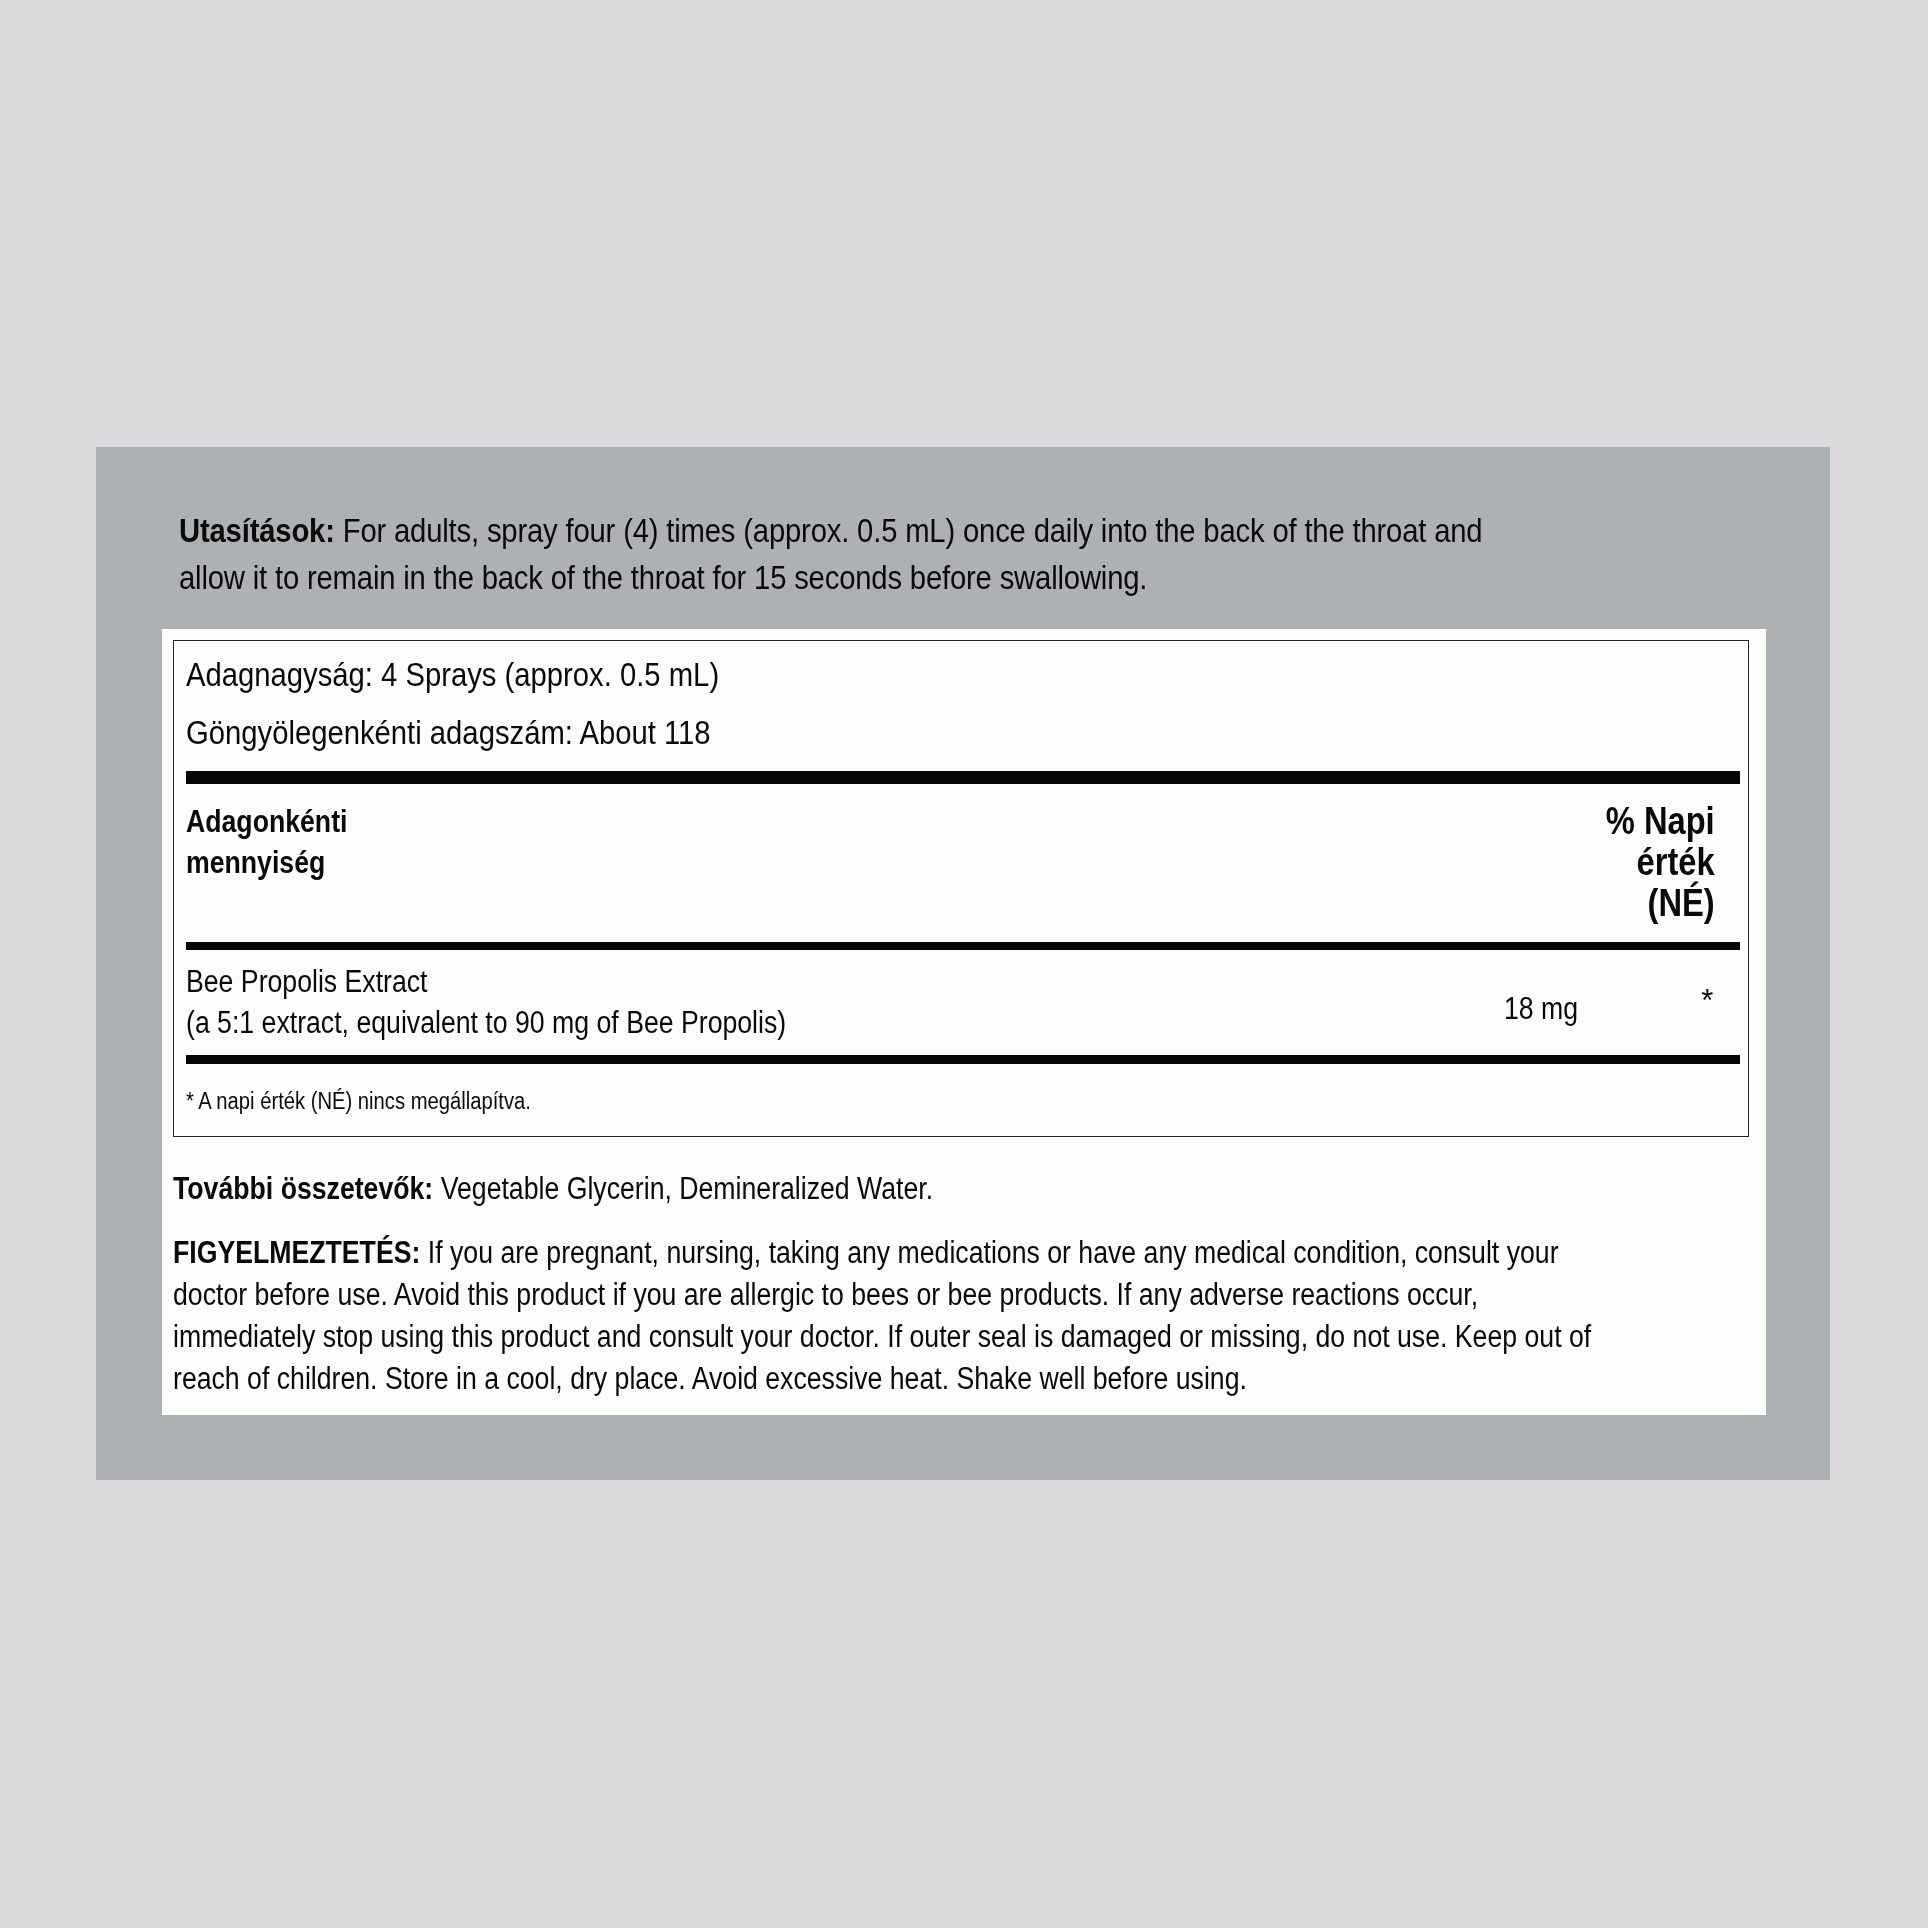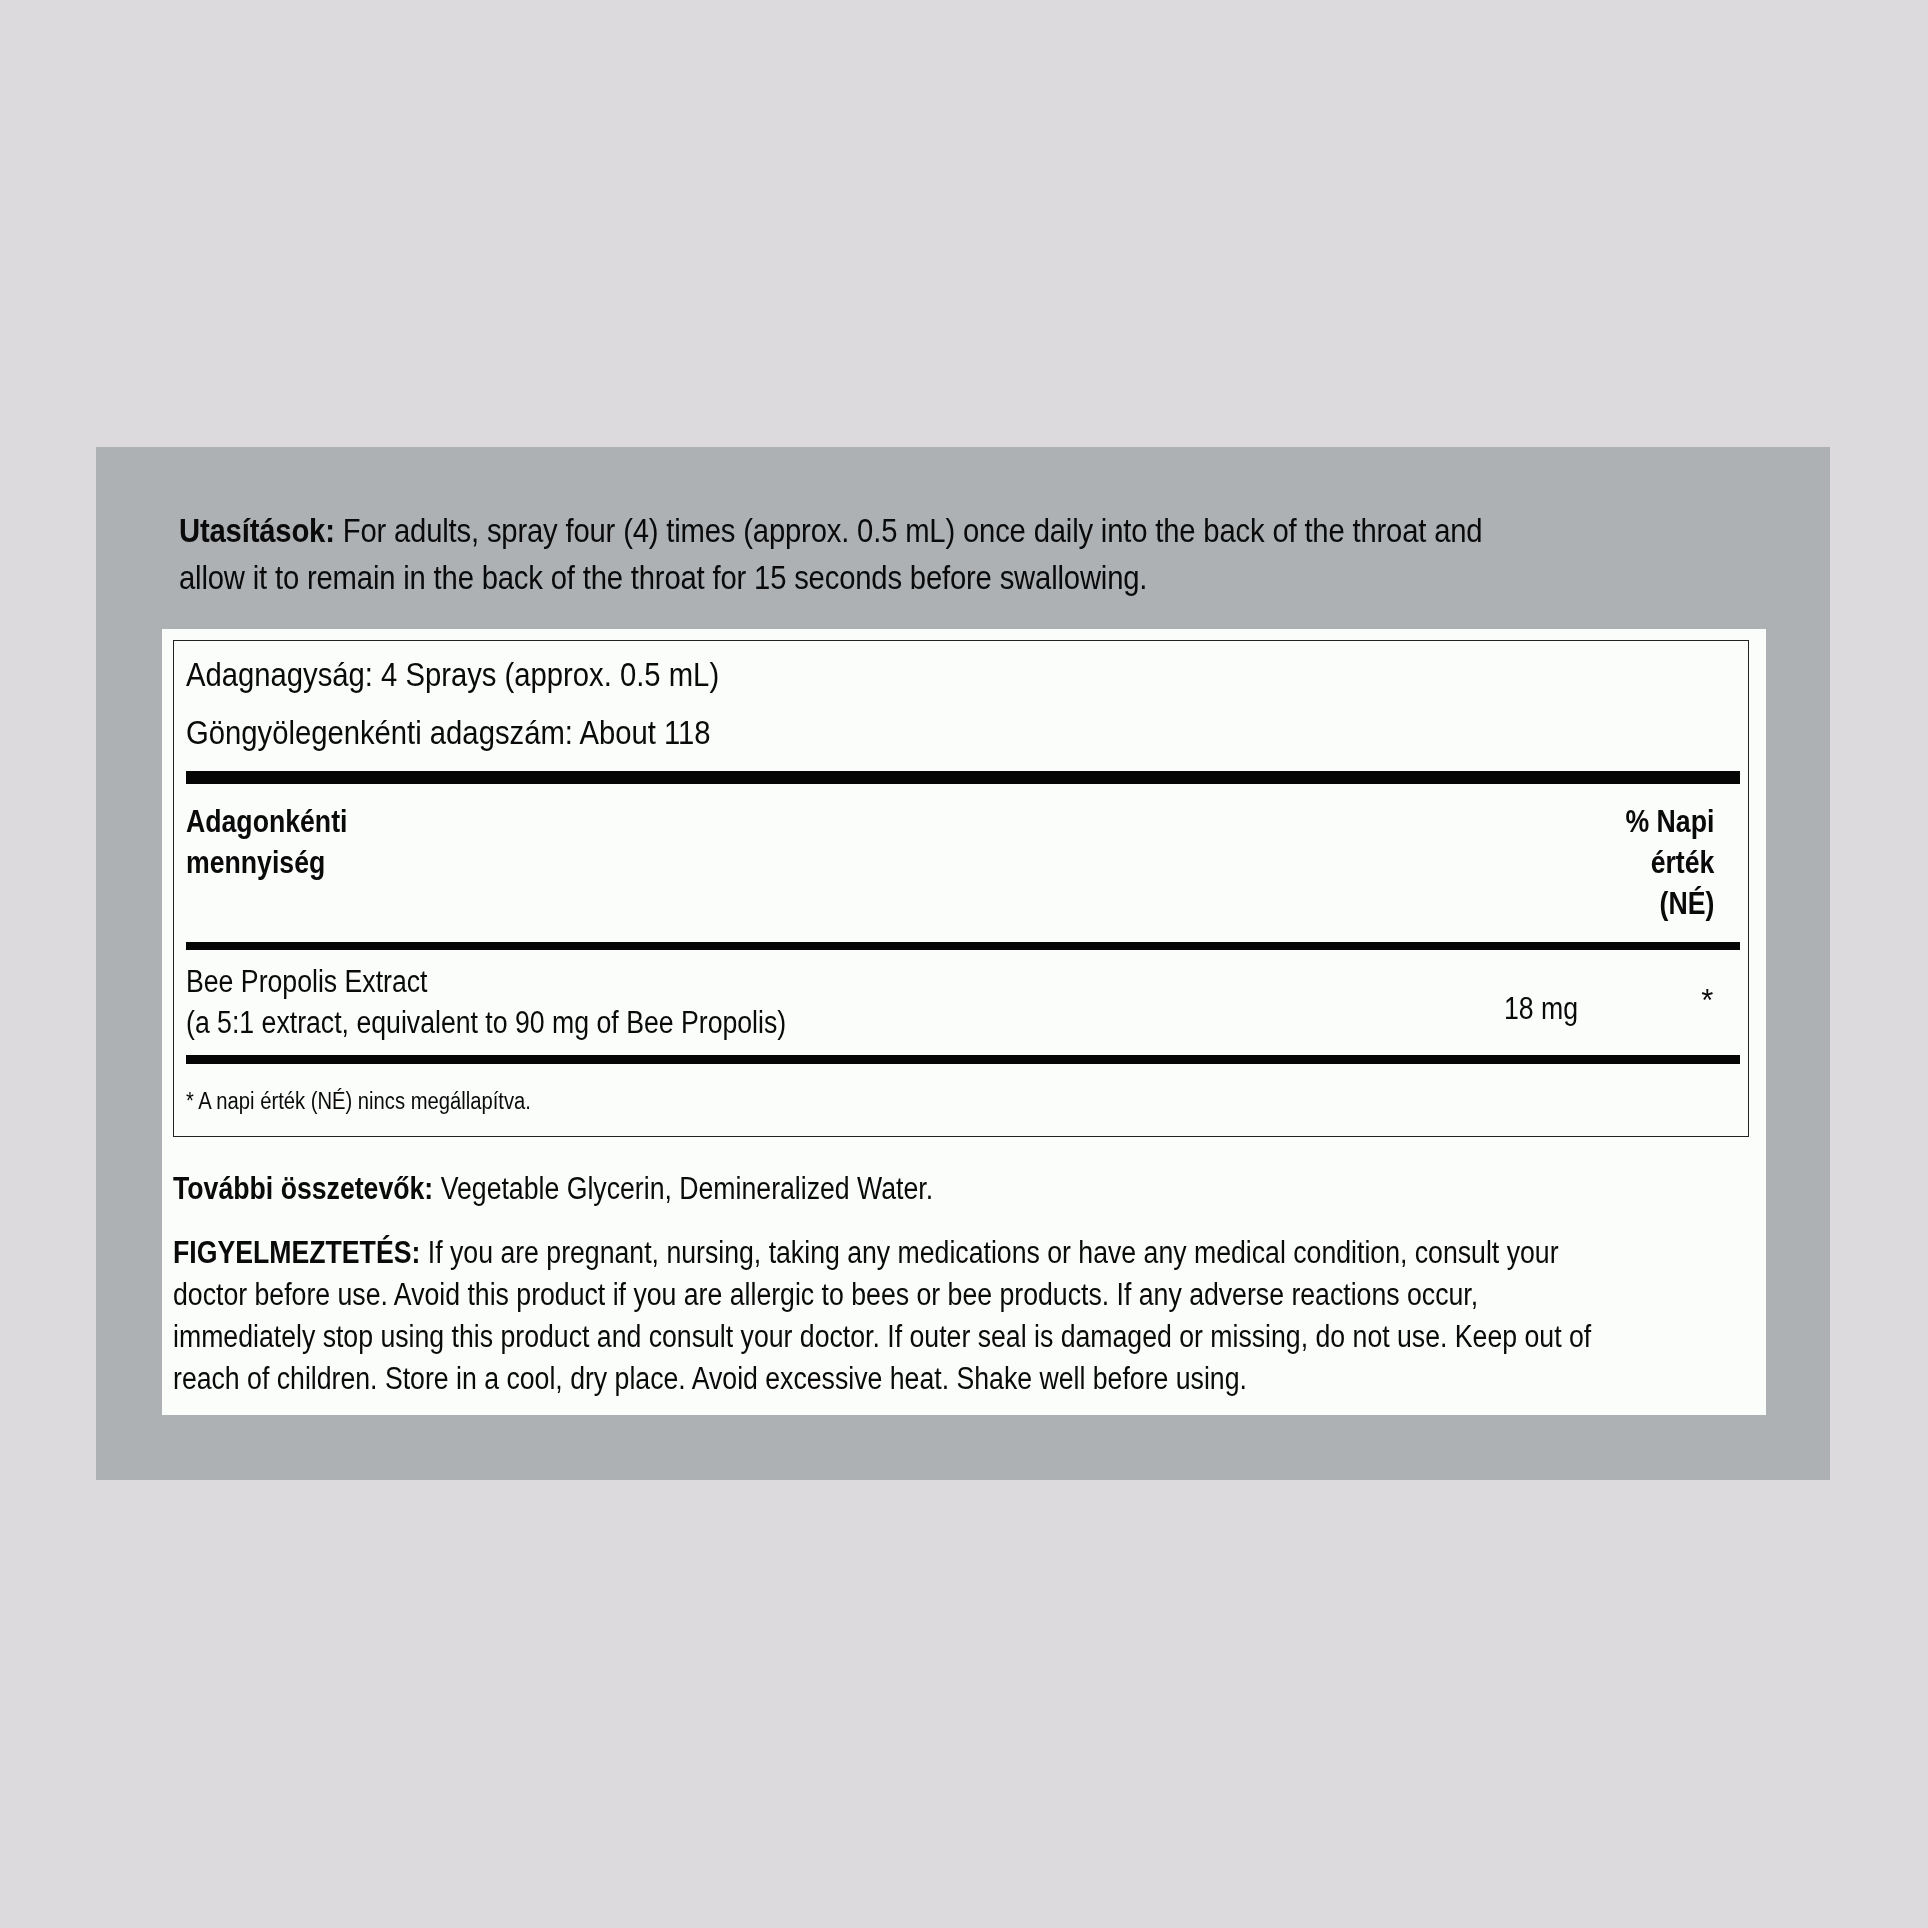--- a/index.html
+++ b/index.html
@@ -62,21 +62,21 @@
   }
   .r1 { top: 130px; height: 13px; }
   .r2 { top: 301px; height: 7.5px; }
   .r3 { top: 414px; height: 8.5px; }
   .hdr-left {
     position: absolute; left: 11.3px; top: 160px;
     font-size: 31px; line-height: 41px; font-weight: bold;
   }
   .hdr-right {
     position: absolute; right: 34px; top: 160px;
-    font-size: 31px; line-height: 41px; font-weight: bold;
+    font-size: 38px; line-height: 41px; font-weight: bold;
     text-align: right;
   }
   .hdr-right .narrow-r {
     transform: scaleX(0.86);
     transform-origin: right top;
     white-space: nowrap;
   }
   .ingr-name {
     position: absolute; left: 11.3px; top: 320px;
     font-size: 31px; line-height: 41px;

